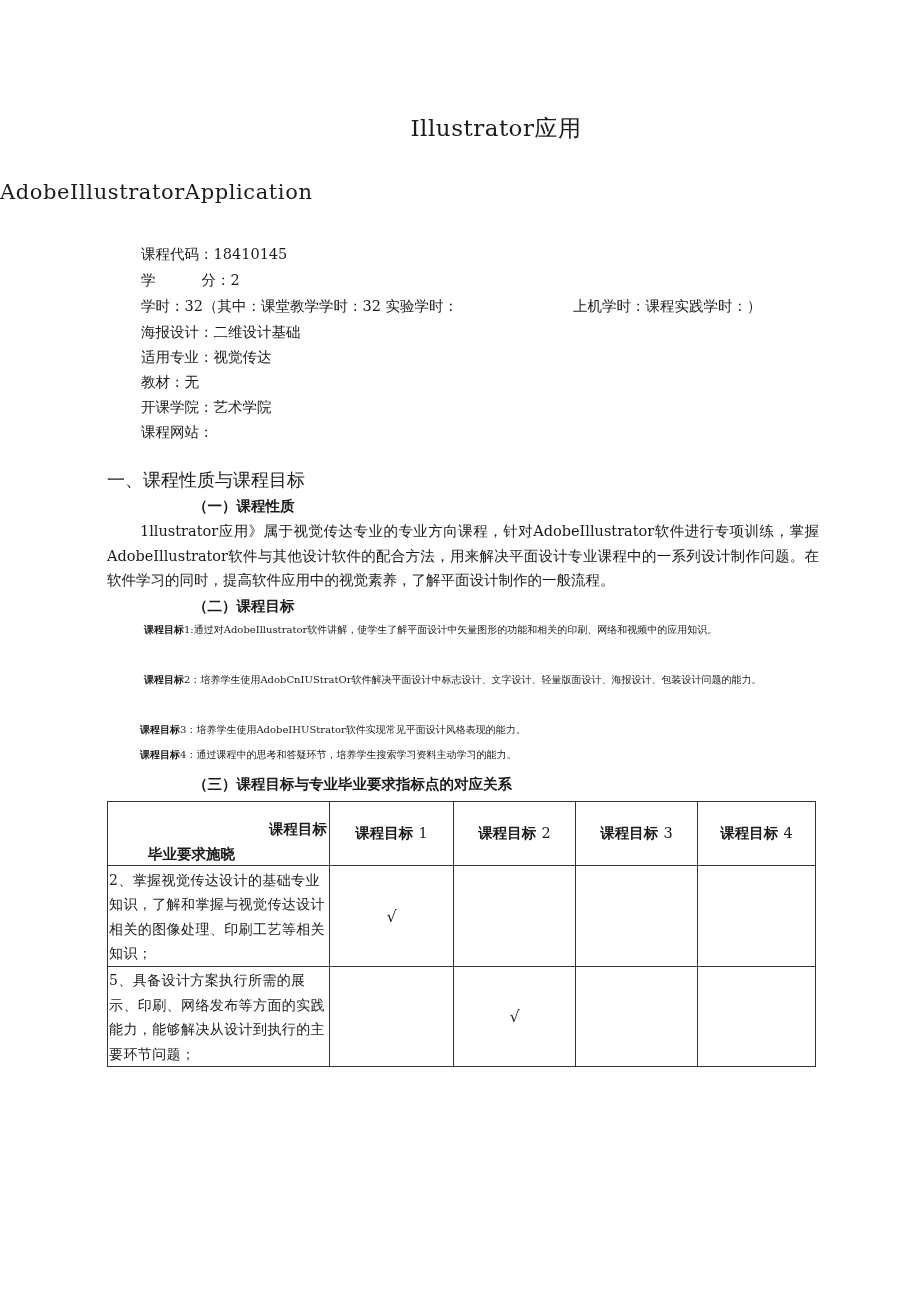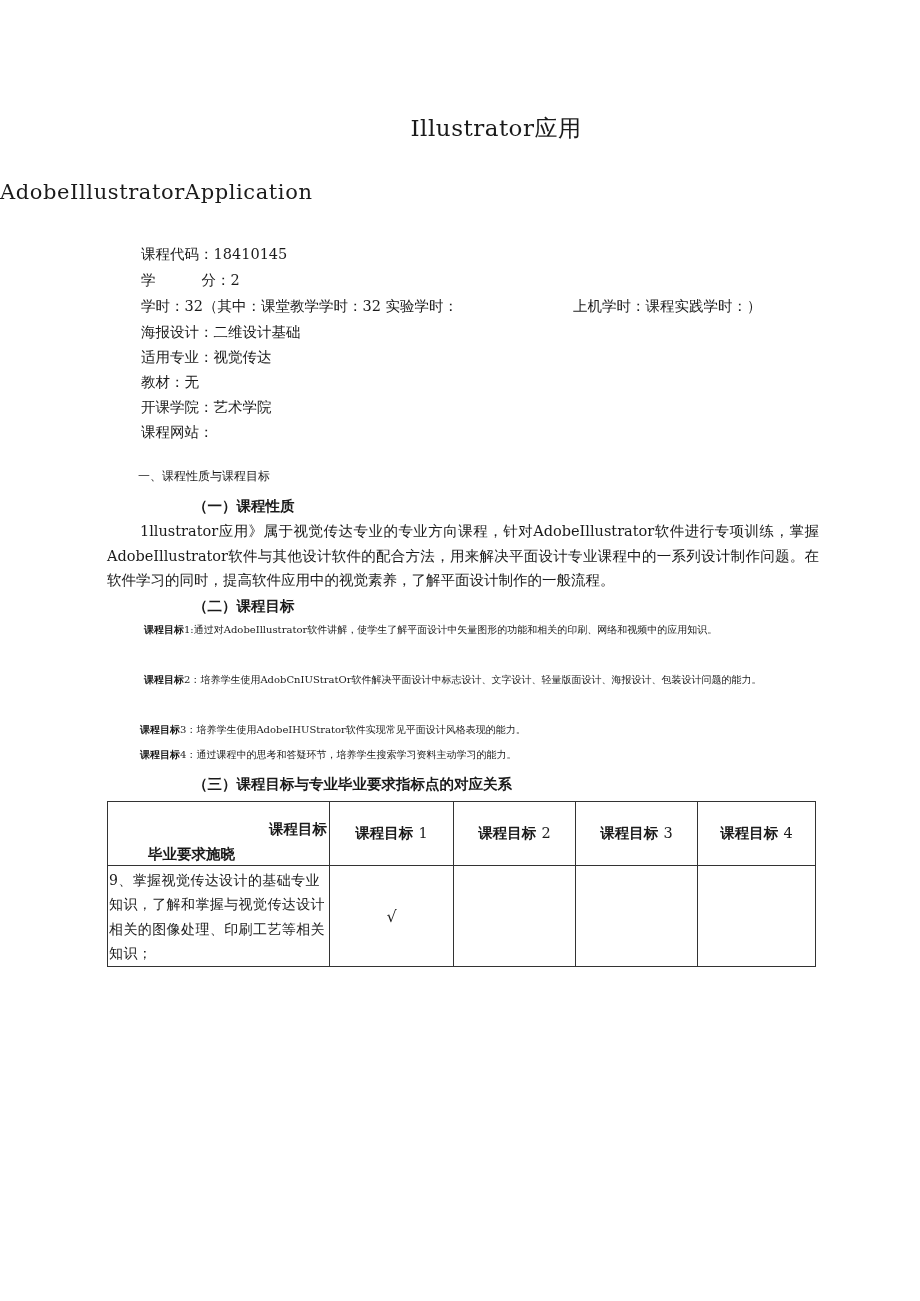--- a/index.html
+++ b/index.html
@@ -6,21 +6,21 @@
     body {
       width: 920px; height: 1301px; position: relative; overflow: hidden;
       font-family: "DejaVu Serif", "Liberation Serif", serif;
       color: #1a1a1a;
     }
     .abs { position: absolute; white-space: nowrap; }
     .title1 { left: 0; width: 920px; top: 113px; text-align: center; font-size: 23px; letter-spacing: 0.5px; padding-left: 36px; }
     .title2 { left: 0; width: 920px; top: 180px; font-size: 21px; letter-spacing: 0.6px; }
     .info { left: 141px; font-size: 14.5px; line-height: 20px; }
     .info .gap { display: inline-block; width: 46px; }
-    .section-h1 { left: 107px; top: 468px; font-family: "DejaVu Sans", "Liberation Sans", sans-serif; font-size: 12px; font-weight: 500; margin-left: 31px; }
+    .section-h1 { left: 107px; top: 468px; font-family: "DejaVu Sans", "Liberation Sans", sans-serif; font-size: 18px; font-weight: 500; }
     .section-h2 { font-family: "DejaVu Sans", "Liberation Sans", sans-serif; font-size: 14.5px; font-weight: bold; margin-left: 48px; }
     .para { left: 107px; width: 712px; font-size: 14.5px; line-height: 24.5px; white-space: normal; text-align: justify; }
     .para .ind { display: inline-block; width: 33px; }
     .goal { left: 107px; width: 712px; font-size: 10px; line-height: 20px; white-space: normal; }
     .goal b { font-family: "DejaVu Sans", "Liberation Sans", sans-serif; font-weight: bold; }
     table.matrix {
       position: absolute; left: 107px; top: 801px; border-collapse: collapse;
       width: 709px; font-size: 14.5px;
     }
     table.matrix td { border: 1px solid #333; padding: 0; vertical-align: middle; }
@@ -70,20 +70,27 @@
     <td class="hdr-cell">
       <span class="tr">课程目标</span>
       <span class="bl">毕业要求施晓</span>
     </td>
     <td class="goal-hdr" style="width:123px"><span>课程目标</span> <span class="n">1</span></td>
     <td class="goal-hdr" style="width:121px"><span>课程目标</span> <span class="n">2</span></td>
     <td class="goal-hdr" style="width:121px"><span>课程目标</span> <span class="n">3</span></td>
     <td class="goal-hdr" style="width:117px"><span>课程目标</span> <span class="n">4</span></td>
   </tr>
   <tr style="height:101px">
-    <td class="req-cell">9、掌握视觉传达设计的基础专业知识，了解和掌握与视觉传达设计相关的图像处理、印刷工艺等相关知识；</td>
+    <td class="req-cell">2、掌握视觉传达设计的基础专业知识，了解和掌握与视觉传达设计相关的图像处理、印刷工艺等相关知识；</td>
     <td class="chk-cell">√</td>
     <td class="chk-cell"></td>
+    <td class="chk-cell"></td>
+    <td class="chk-cell"></td>
+  </tr>
+  <tr style="height:99px">
+    <td class="req-cell">5、具备设计方案执行所需的展示、印刷、网络发布等方面的实践能力，能够解决从设计到执行的主要环节问题；</td>
+    <td class="chk-cell"></td>
+    <td class="chk-cell">√</td>
     <td class="chk-cell"></td>
     <td class="chk-cell"></td>
   </tr>
 </tbody>
   </table>
 
 </body></html>

